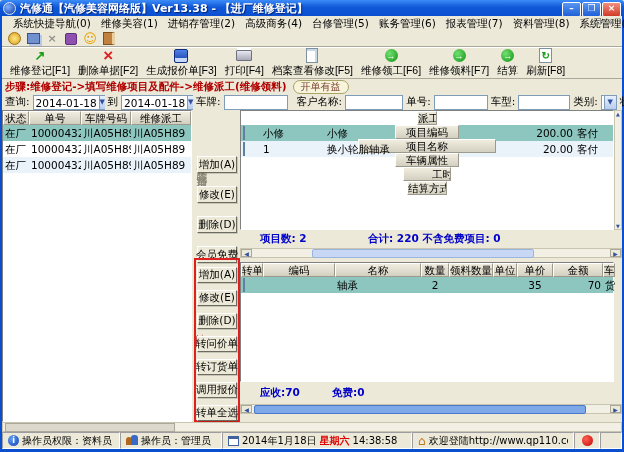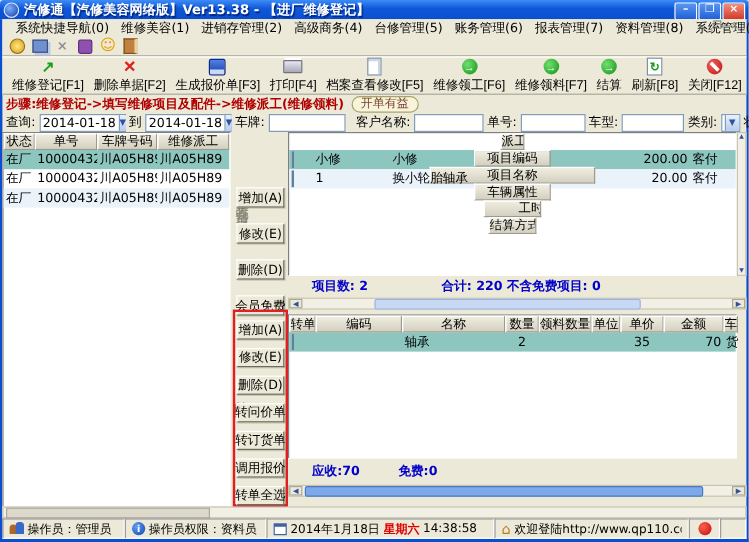--- a/index.html
+++ b/index.html
@@ -219,26 +219,20 @@
       <span class="ico">
           <span class="ico-go"></span>
         </span>
       <span>结算</span>
     </button>
     <button class="tbtn">
       <span class="ico">
           <span class="ico-refresh"></span>
         </span>
       <span>刷新[F8]</span>
-    </button>
-    <button class="tbtn">
-      <span class="ico">
-          <span class="ico-stop"></span>
-        </span>
-      <span>关闭[F12]</span>
     </button>
   </div>
 
   <div class="abs stepbar">
     <span class="steptext">步骤:维修登记-&gt;填写维修项目及配件-&gt;维修派工(维修领料)</span>
     <span class="openpill">开单有益</span>
   </div>
 
   <div class="abs querybar">
     <span class="qlabel">查询:</span>
@@ -392,27 +386,27 @@
       <span class="hthumb-blue" style="width:330px;margin-left:2px;"></span>
       <span class="sarrow" style="margin-left:auto;">▶</span>
     </div>
   </div>
 
   <div class="abs hscroll" style="left:2px;top:422px;width:620px;height:10px;">
     <span class="hthumb-gray" style="width:168px;margin-left:2px;"></span>
   </div>
 
   <div class="abs sbar">
+    <span class="spanel" style="width:118px;">
+      <span class="si-info"></span>
+      <span class="clip">操作员权限：资料员</span>
+    </span>
     <span class="spanel" style="width:102px;">
       <span class="si-op"></span>
       <span class="clip">操作员：管理员</span>
-    </span>
-    <span class="spanel" style="width:118px;">
-      <span class="si-info"></span>
-      <span class="clip">操作员权限：资料员</span>
     </span>
     <span class="spanel" style="width:190px;">
       <span class="si-cal"></span>
       <span class="clip">2014年1月18日</span>
       <span class="wk-red clip">星期六</span>
       <span class="clip">14:38:58</span>
     </span>
     <span class="spanel" style="width:162px;">
       <span class="si-home"></span>
       <span class="clip">欢迎登陆http://www.qp110.com</span>

